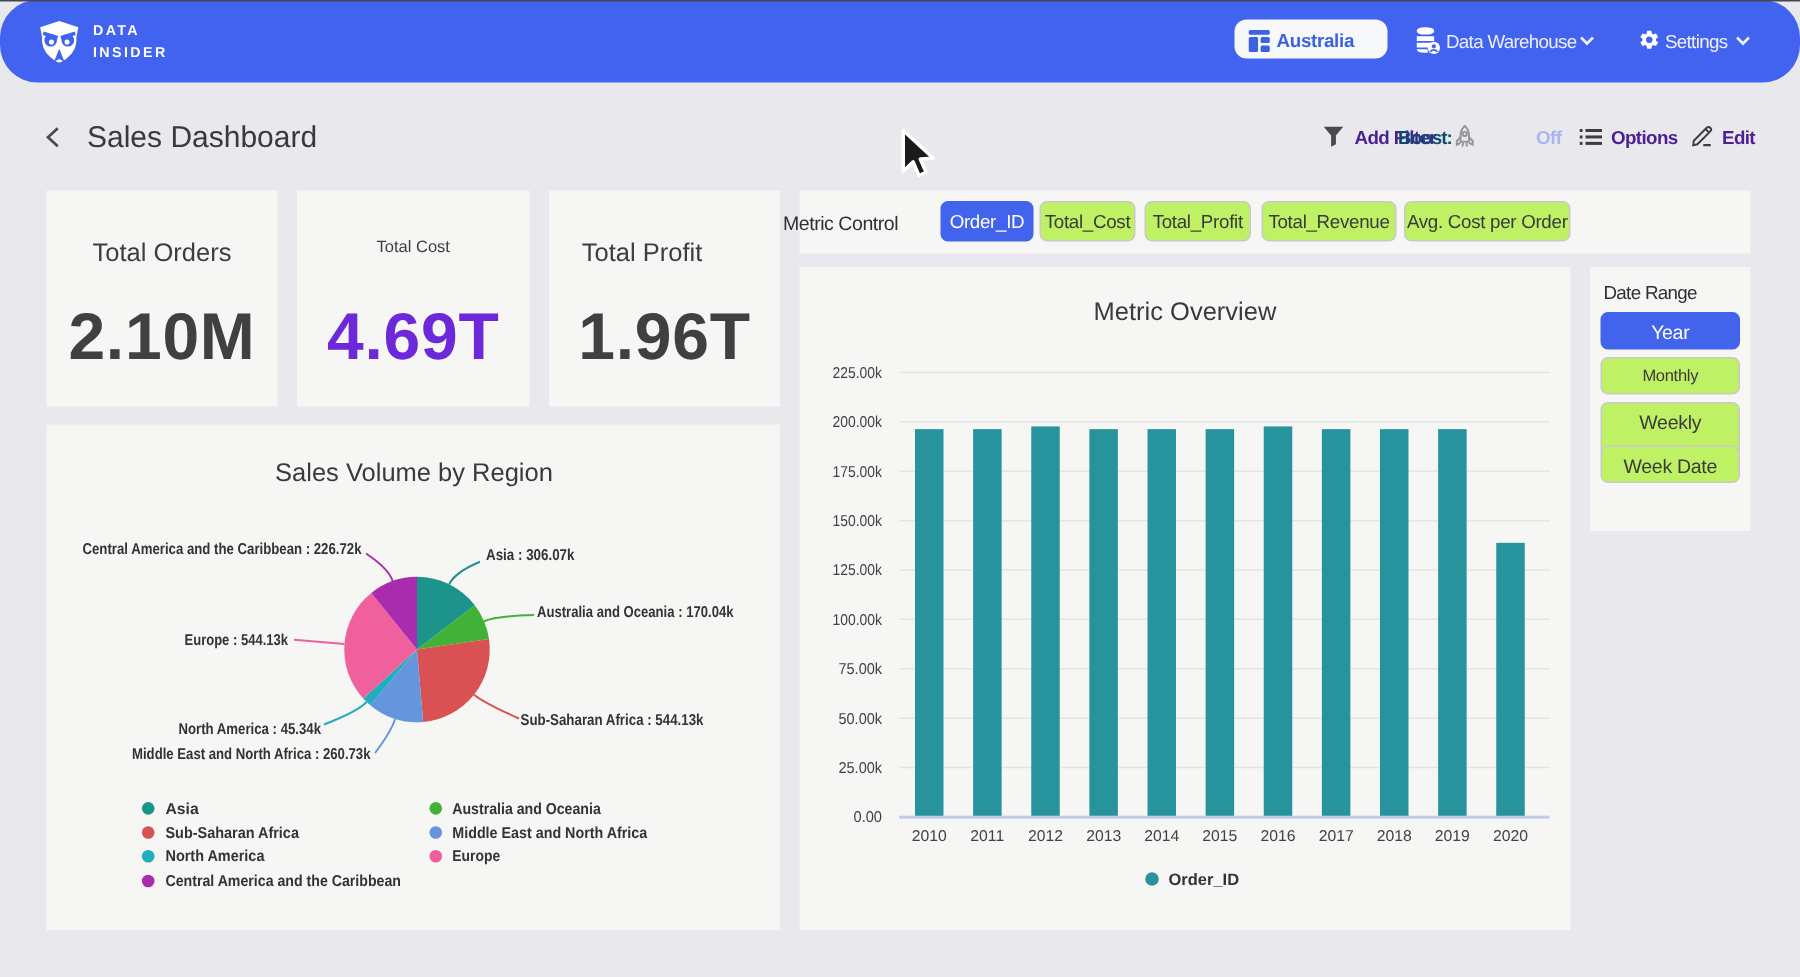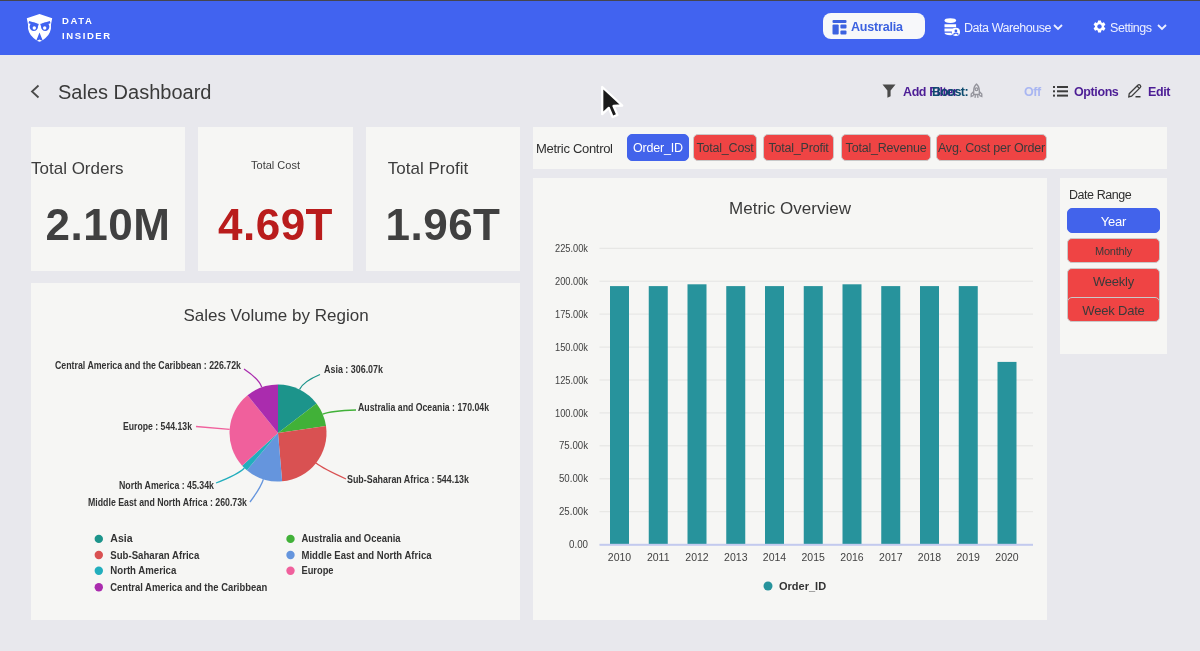--- a/index.html
+++ b/index.html
@@ -1,22 +1,22 @@
 <!DOCTYPE html>
 <html><head><meta charset="utf-8"><style>
 * { margin:0; padding:0; box-sizing:border-box; }
 html,body { width:1200px; height:651px; overflow:hidden; background:#e8e8ed;
   font-family:"Liberation Sans", sans-serif; }
 .abs { position:absolute; }
 .card { position:absolute; background:#f6f6f4; }
-.navbar { position:absolute; left:0; top:0; width:1200px; height:55px; background:#4163f0; }
+.navbar { position:absolute; left:0; top:0; width:1200px; height:55px; background:#4163f0;border-radius:25px; }
 .navtxt { color:#edf0ff; font-size:15px; }
 .pillbtn { position:absolute; background:#f7f8fa; border-radius:8px; color:#3c62e0;
   font-size:14px; font-weight:bold; }
-.btn { position:absolute; white-space:nowrap; overflow:hidden; background:#ef4444; border:1px solid #c9c9c9; border-radius:5px;
+.btn { position:absolute; white-space:nowrap; overflow:hidden; background:#bef264; border:1px solid #c9c9c9; border-radius:5px;
   color:#3a3a3a; font-size:12.5px; letter-spacing:-0.2px; text-align:center; }
 .btn.sel { background:#4263eb; color:#fff; border-color:#4263eb; }
 .hdr-ic { color:#4c1d95; font-size:12.5px; font-weight:bold; letter-spacing:-0.4px; white-space:nowrap; }
 </style></head>
 <body>
 
 <div class="navbar">
     <div style="position:absolute;left:0;top:0;width:1200px;height:1px;background:#45454f"></div>
 
   <svg class="abs" style="left:25px;top:12px" width="29" height="30" viewBox="0 0 29 30">
@@ -104,25 +104,25 @@
     <path d="M1.2,10.8 L9.8,2.2 Q11,1 12.2,2.2 Q13.4,3.4 12.2,4.6 L3.6,13.2 L0.8,13.8 Z"></path>
     <path d="M9,3 L11.4,5.4"></path>
   </g>
   <rect x="7.5" y="13" width="5" height="1.5" fill="#3d3d3d"></rect>
 </svg>
 <div class="abs hdr-ic" style="left:1148px;top:85px">Edit</div>
 
 <div class="card" style="left:31px;top:127px;width:154px;height:144px"></div>
 <div class="card" style="left:198px;top:127px;width:155px;height:144px"></div>
 <div class="card" style="left:366px;top:127px;width:154px;height:144px"></div>
-<div class="abs" style="left:31px;top:159px;width:154px;font-size:17px;color:#3d3d3d">Total Orders</div>
+<div class="abs" style="left:31px;top:159px;width:154px;text-align:center;font-size:17px;color:#3d3d3d">Total Orders</div>
 <div class="abs" style="left:198px;top:159px;width:155px;text-align:center;font-size:11px;color:#3d3d3d">Total Cost</div>
 <div class="abs" style="left:366px;top:159px;width:124px;text-align:center;font-size:17px;color:#3d3d3d">Total Profit</div>
 <div class="abs" style="left:31px;top:200px;width:154px;text-align:center;font-size:44px;font-weight:bold;color:#404040;letter-spacing:0.5px">2.10M</div>
-<div class="abs" style="left:198px;top:200px;width:155px;text-align:center;font-size:44px;font-weight:bold;color:#b91c1c;letter-spacing:0.5px">4.69T</div>
+<div class="abs" style="left:198px;top:200px;width:155px;text-align:center;font-size:44px;font-weight:bold;color:#6d28d9;letter-spacing:0.5px">4.69T</div>
 <div class="abs" style="left:366px;top:200px;width:154px;text-align:center;font-size:44px;font-weight:bold;color:#404040;letter-spacing:0.5px">1.96T</div>
 
 <div class="card" style="left:31px;top:283px;width:489px;height:337px"></div>
 <svg class="abs" style="left:31px;top:283px" width="489" height="337" viewBox="0 0 489 337">
   <text x="245" y="37.5" text-anchor="middle" font-size="17" fill="#3a3a3a">Sales Volume by Region</text>
 <path d="M268.5,106.5 Q272.4,98.4 289.0,91.5" fill="none" stroke="#1c948b" stroke-width="1.3"></path>
 <path d="M291.7,131.2 Q300.0,127.7 325.0,127.0" fill="none" stroke="#41b138" stroke-width="1.3"></path>
 <path d="M285.0,180.1 Q292.0,185.7 315.0,196.0" fill="none" stroke="#d95152" stroke-width="1.3"></path>
 <path d="M232.4,196.3 Q229.7,204.8 219.0,219.0" fill="none" stroke="#6595dd" stroke-width="1.3"></path>
 <path d="M213.4,185.0 Q207.2,191.5 185.0,200.0" fill="none" stroke="#22aebd" stroke-width="1.3"></path>
@@ -156,21 +156,21 @@
     <circle cx="259.5" cy="255.9" r="4.2" fill="#41b138"></circle>
       <text x="270.5" y="259.4" textLength="99" lengthAdjust="spacingAndGlyphs">Australia and Oceania</text>
     <circle cx="259.5" cy="272" r="4.2" fill="#6595dd"></circle>
       <text x="270.5" y="275.5" textLength="130" lengthAdjust="spacingAndGlyphs">Middle East and North Africa</text>
     <circle cx="259.5" cy="287.8" r="4.2" fill="#f0609c"></circle>
       <text x="270.5" y="291.3" textLength="32" lengthAdjust="spacingAndGlyphs">Europe</text>
   </g>
 </svg>
 
 <div class="card" style="left:533px;top:127px;width:634px;height:42px"></div>
-<div class="abs" style="left:536px;top:141px;font-size:13px;letter-spacing:-0.3px;color:#2f2f2f">Metric Control</div>
+<div class="abs" style="left:522px;top:141px;font-size:13px;letter-spacing:-0.3px;color:#2f2f2f">Metric Control</div>
 <div class="btn sel" style="left:627px;top:134px;width:62px;height:27px;line-height:27px">Order_ID</div>
 <div class="btn" style="left:693px;top:134px;width:64px;height:27px;line-height:27px">Total_Cost</div>
 <div class="btn" style="left:763px;top:134px;width:71px;height:27px;line-height:27px">Total_Profit</div>
 <div class="btn" style="left:841px;top:134px;width:90px;height:27px;line-height:27px">Total_Revenue</div>
 <div class="btn" style="left:936px;top:134px;width:111px;height:27px;line-height:27px">Avg. Cost per Order</div>
 
 <div class="card" style="left:533px;top:178px;width:514px;height:442px"></div>
 <svg class="abs" style="left:533px;top:178px" width="514" height="442" viewBox="0 0 514 442">
   <text x="257" y="35.5" text-anchor="middle" font-size="17" fill="#3a3a3a">Metric Overview</text>
 <line x1="66.5" y1="366.6" x2="500.0" y2="366.6" stroke="#e4e4e2" stroke-width="1"></line>

